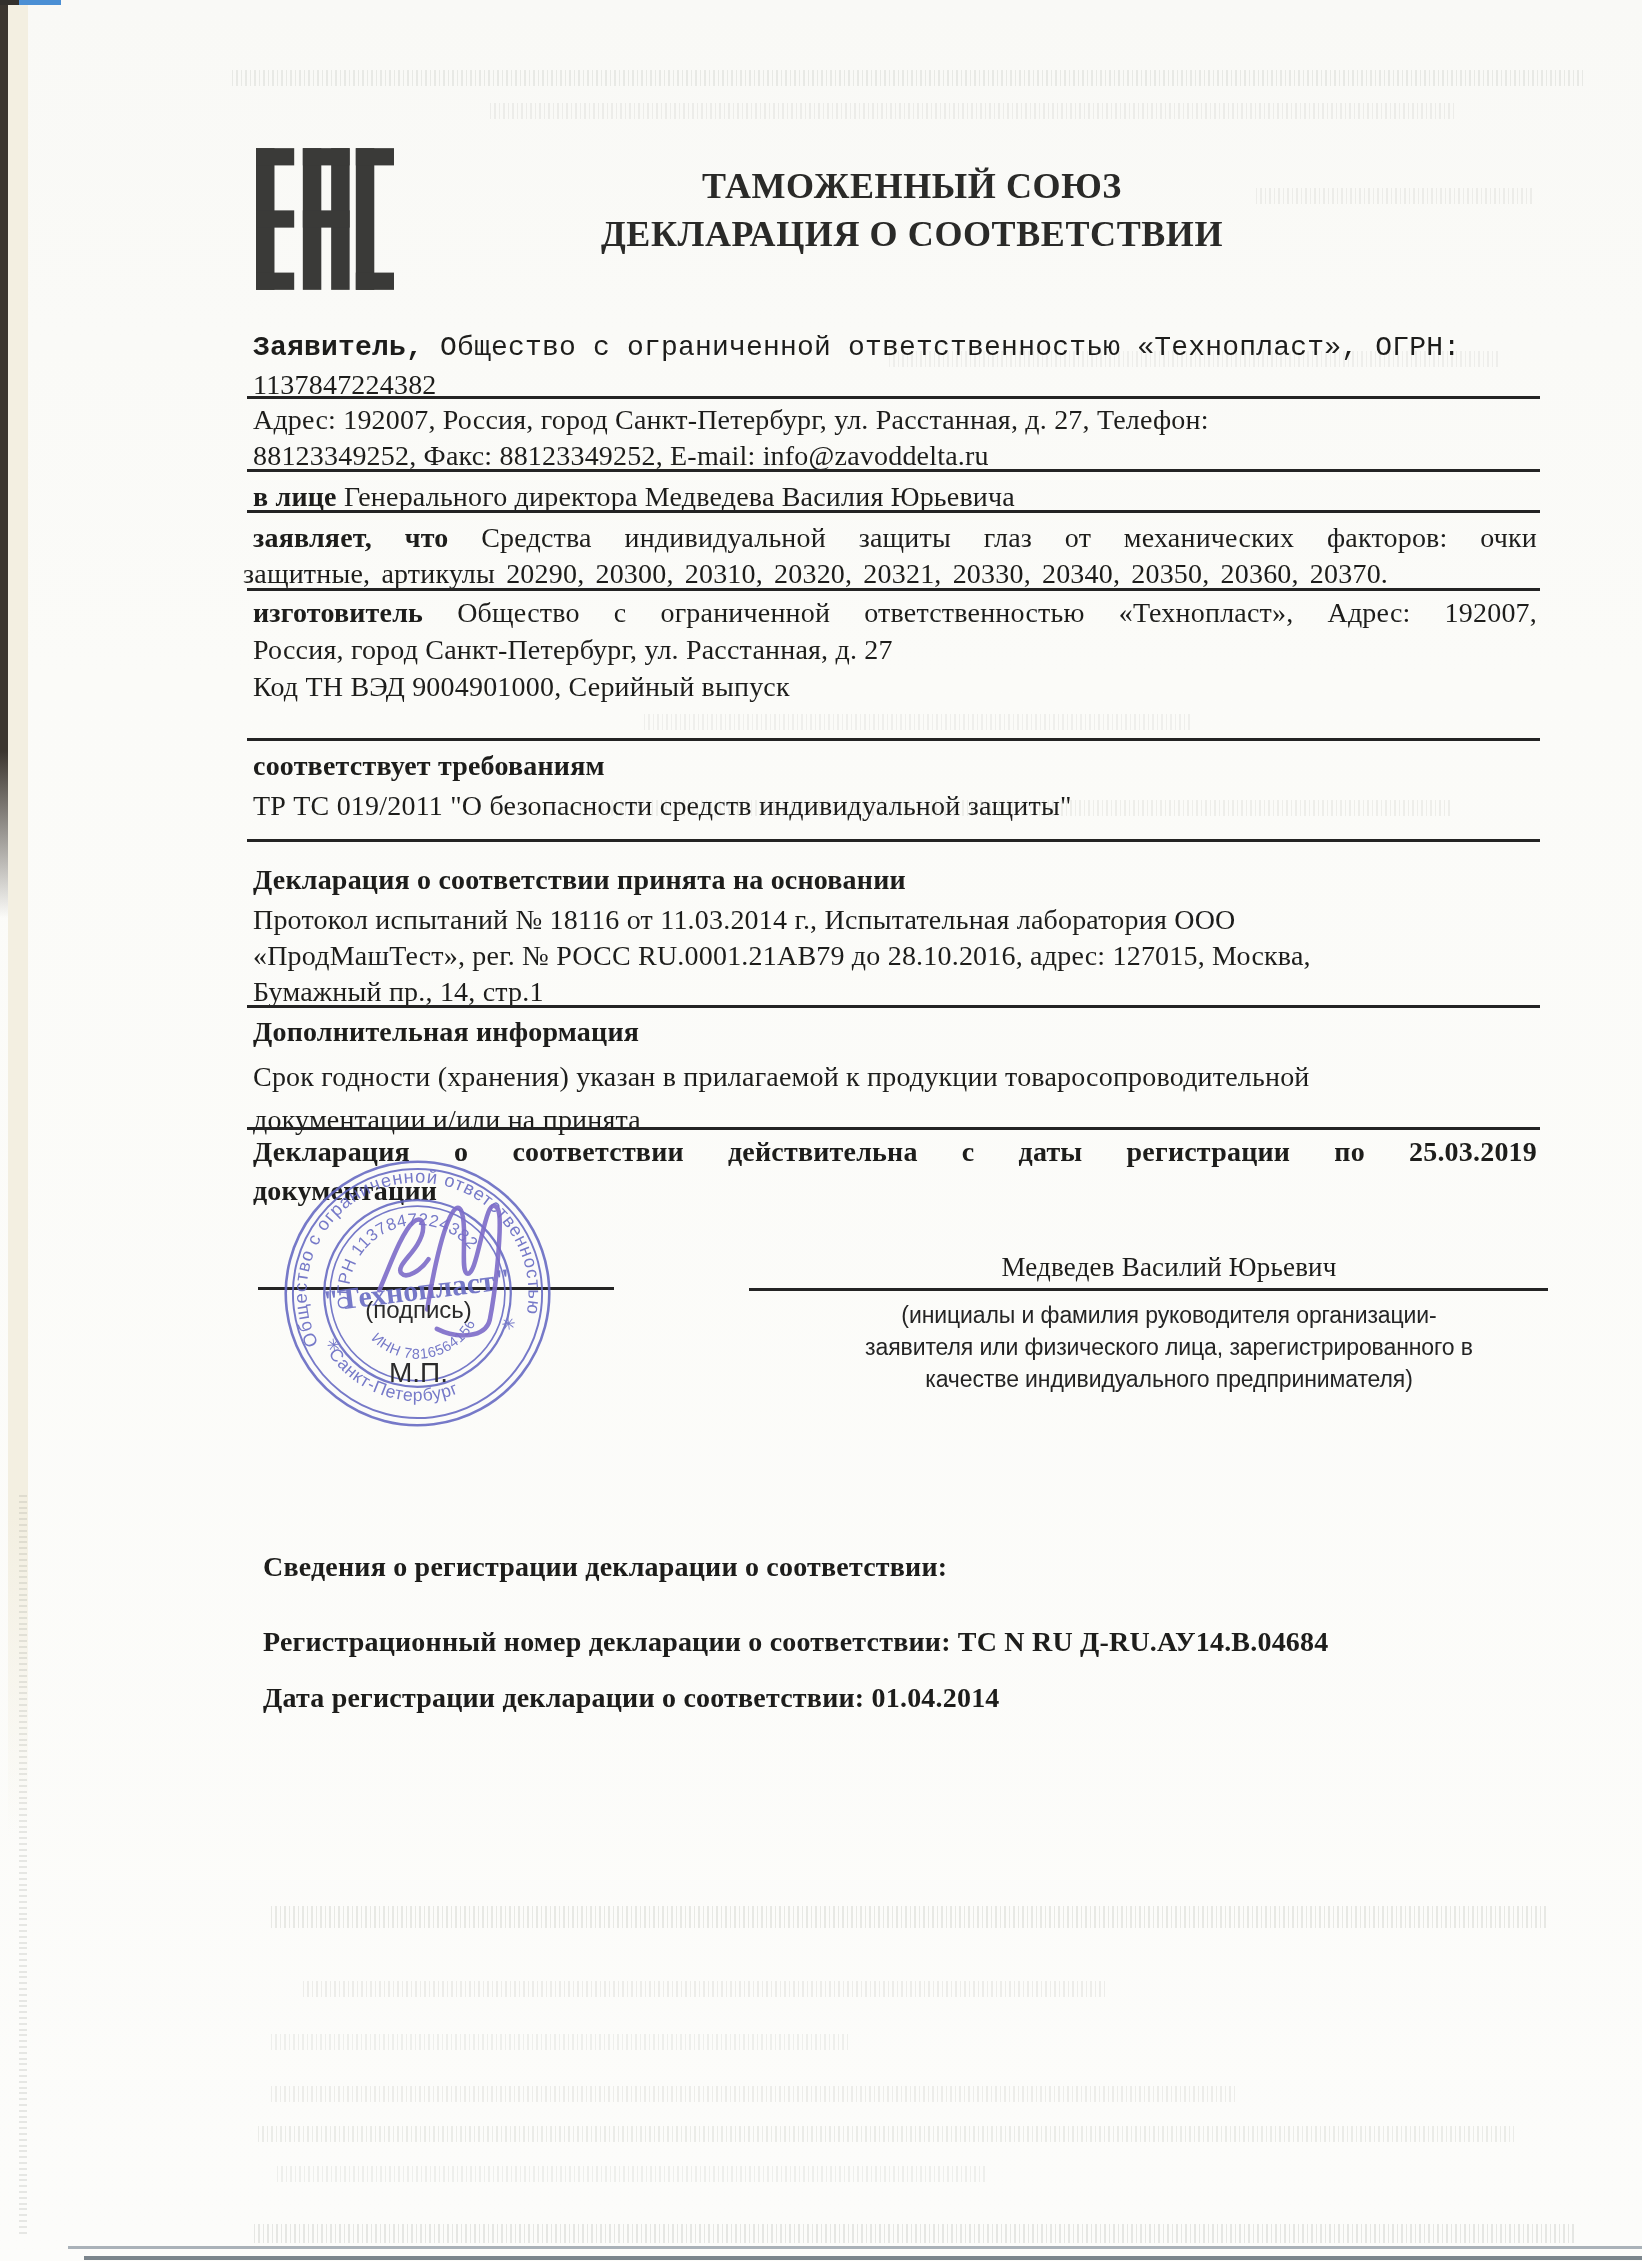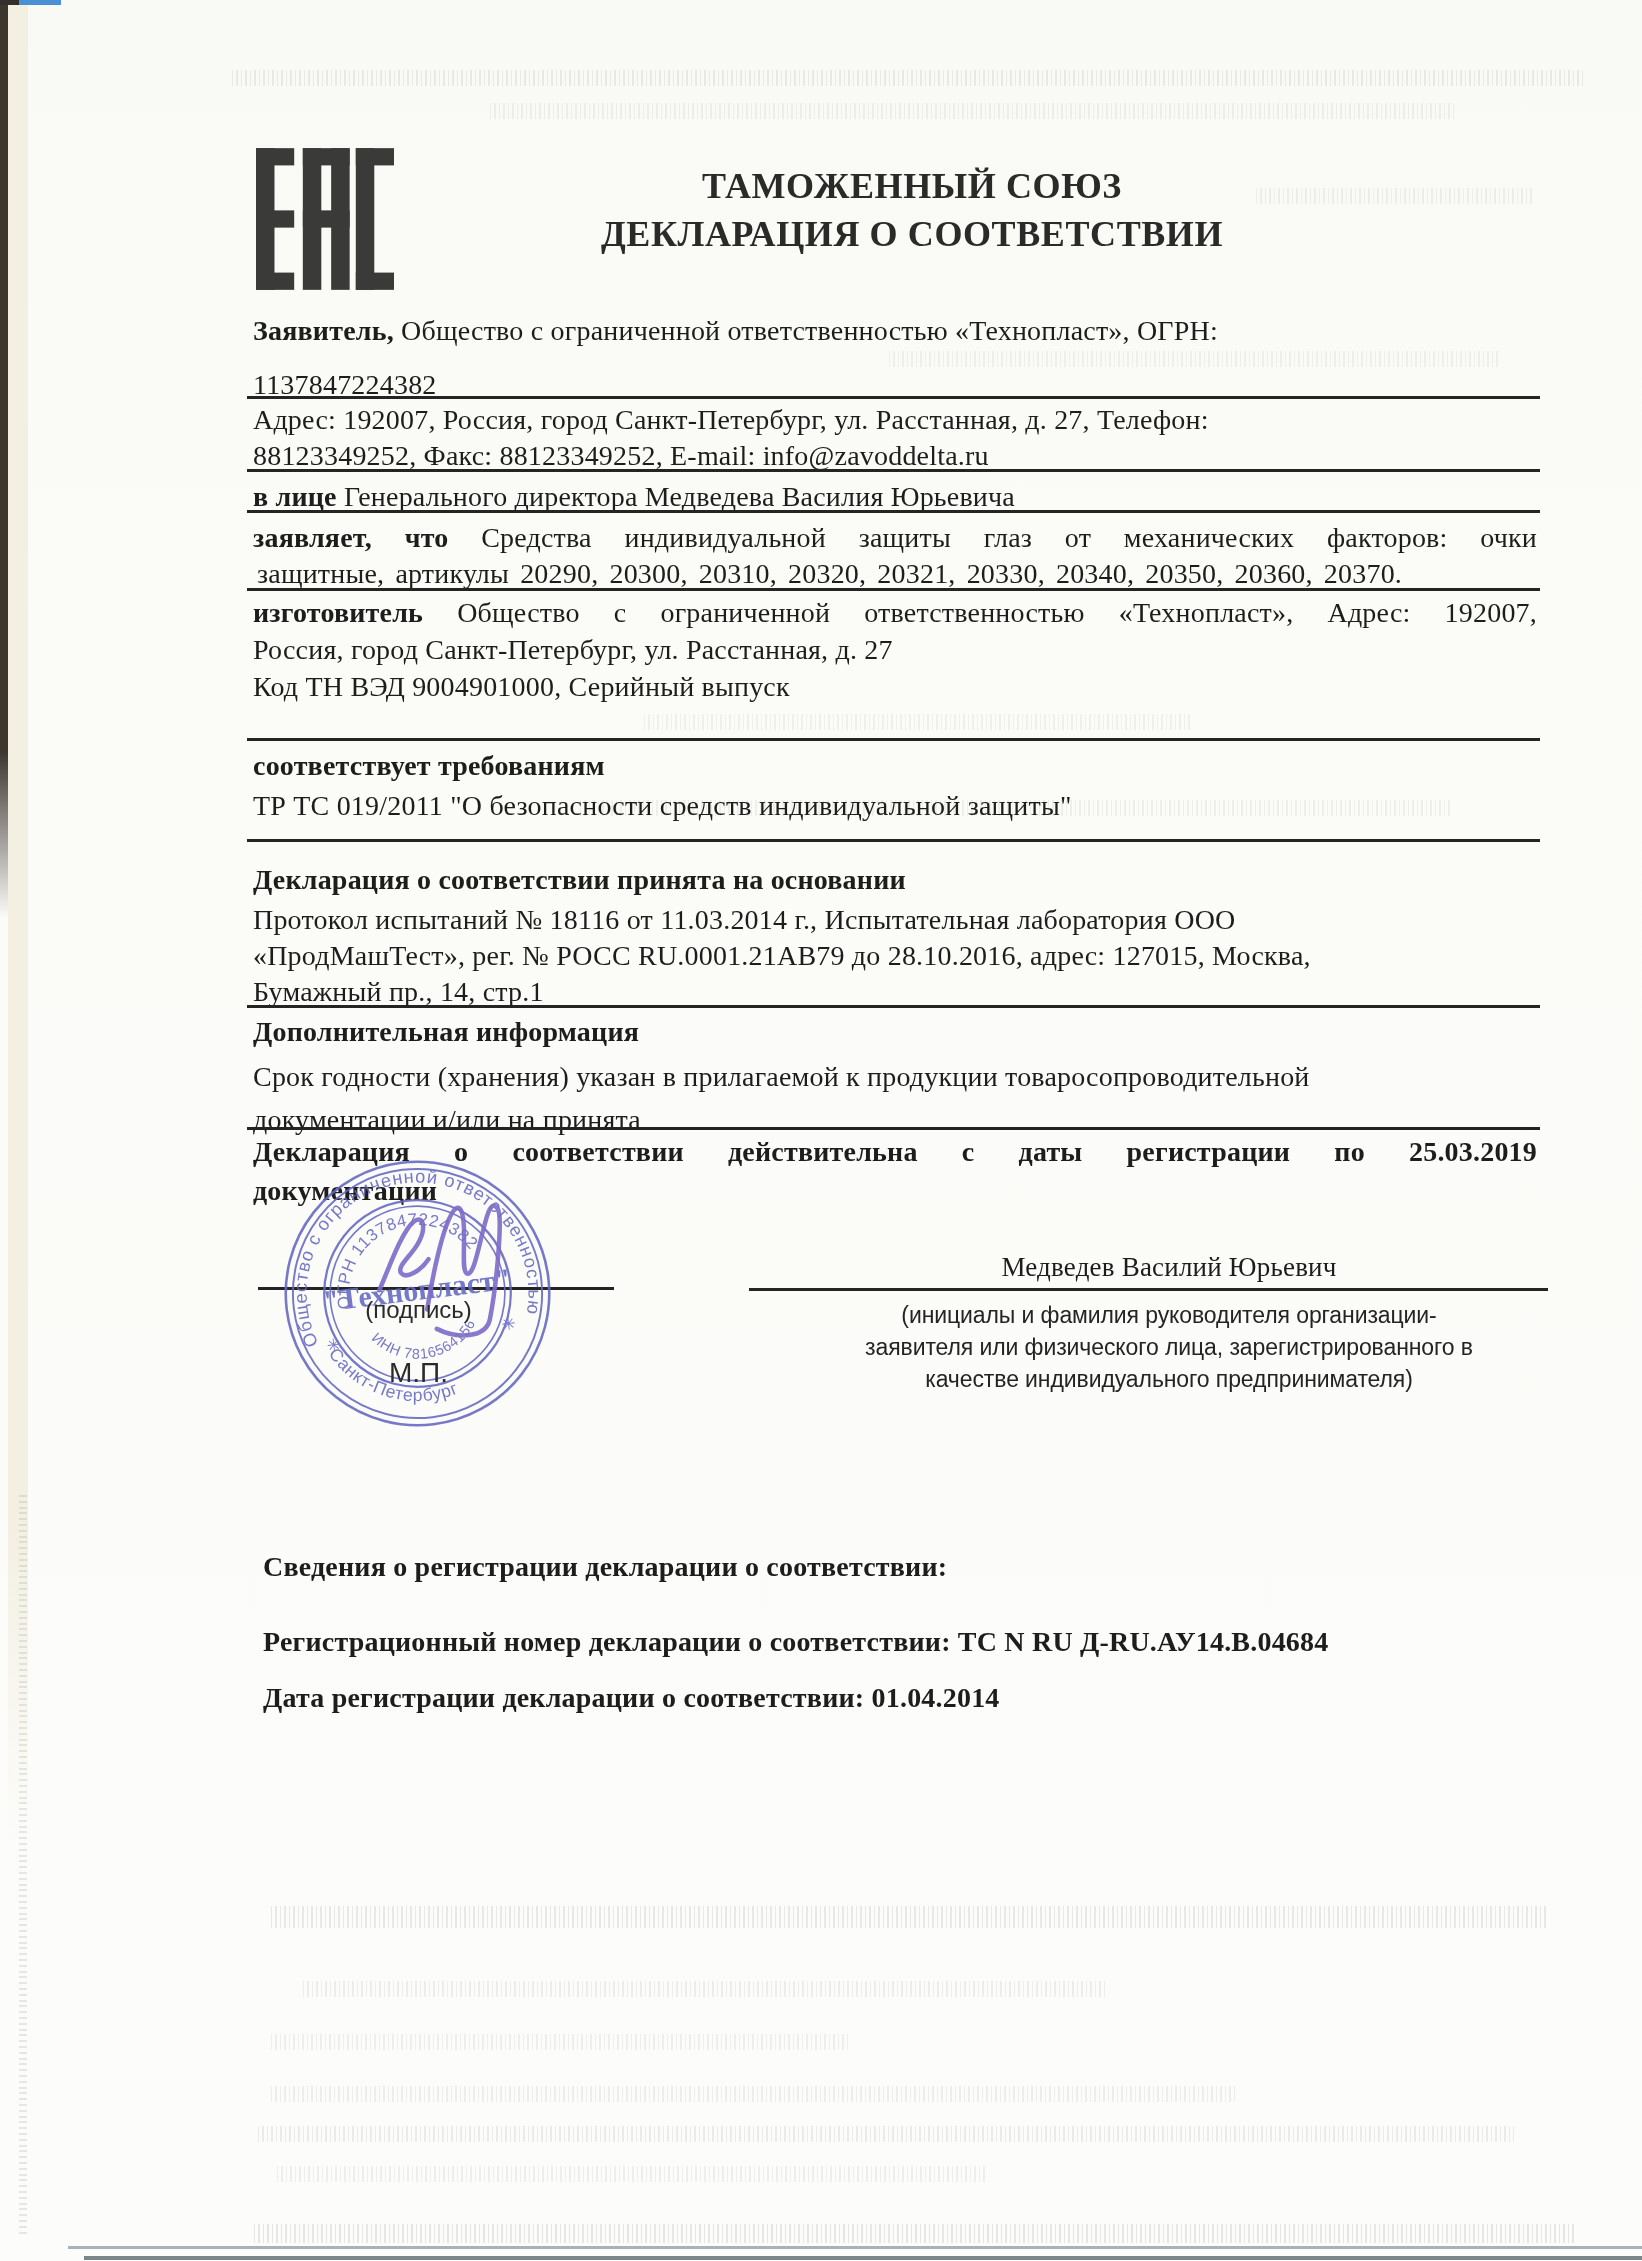--- a/index.html
+++ b/index.html
@@ -85,39 +85,39 @@
       <rect x="76" y="101" width="76" height="28"></rect>
       <rect x="162" y="0" width="30" height="230"></rect>
       <rect x="162" y="0" width="62" height="28"></rect>
       <rect x="162" y="202" width="62" height="28"></rect>
     </g>
   </svg>
 
   <div class="title" style="top:162px;">ТАМОЖЕННЫЙ СОЮЗ</div>
   <div class="title" style="top:210px;">ДЕКЛАРАЦИЯ О СООТВЕТСТВИИ</div>
 
-  <div class="line-serif" style="left:253px;top:314px;">
+  <div class="line-serif" style="left:253px;top:331px;font-family:Liberation Mono, monospace;">
     <span class="b">Заявитель,</span><span> Общество с ограниченной ответственностью «Технопласт», ОГРН:</span>
   </div>
   <div class="line-serif" style="left:253px;top:368px;">1137847224382</div>
   <div class="rule" style="top:396px;"></div>
 
   <div class="line-serif" style="left:253px;top:403px;">Адрес: 192007, Россия, город Санкт-Петербург, ул. Расстанная, д. 27, Телефон:</div>
   <div class="line-serif" style="left:253px;top:439px;">88123349252, Факс: 88123349252, E-mail: info@zavoddelta.ru</div>
   <div class="rule" style="top:469px;"></div>
 
   <div class="line-serif" style="left:253px;top:480px;">
     <span class="b">в лице</span><span> Генерального директора Медведева Василия Юрьевича</span>
   </div>
   <div class="rule" style="top:510px;"></div>
 
   <div class="line-serif justify" style="left:253px;top:521px;width:1284px;">
     <span class="b">заявляет, что</span><span> Средства индивидуальной защиты глаз от механических факторов: очки</span>
   </div>
-  <div class="line-serif" style="left:257px;top:557px;word-spacing:3.9px;">защитные, артикулы 20290, 20300, 20310, 20320, 20321, 20330, 20340, 20350, 20360, 20370.</div>
+  <div class="line-serif" style="left:243px;top:557px;word-spacing:3.9px;">защитные, артикулы 20290, 20300, 20310, 20320, 20321, 20330, 20340, 20350, 20360, 20370.</div>
   <div class="rule" style="top:588px;"></div>
 
   <div class="line-serif justify" style="left:253px;top:596px;width:1284px;">
     <span class="b">изготовитель</span><span> Общество с ограниченной ответственностью «Технопласт», Адрес: 192007,</span>
   </div>
   <div class="line-serif" style="left:253px;top:633px;">Россия, город Санкт-Петербург, ул. Расстанная, д. 27</div>
   <div class="line-serif" style="left:253px;top:670px;">Код ТН ВЭД 9004901000, Серийный выпуск</div>
   <div class="rule" style="top:738px;"></div>
 
   <div class="line-serif b" style="left:253px;top:749px;">соответствует требованиям</div>

